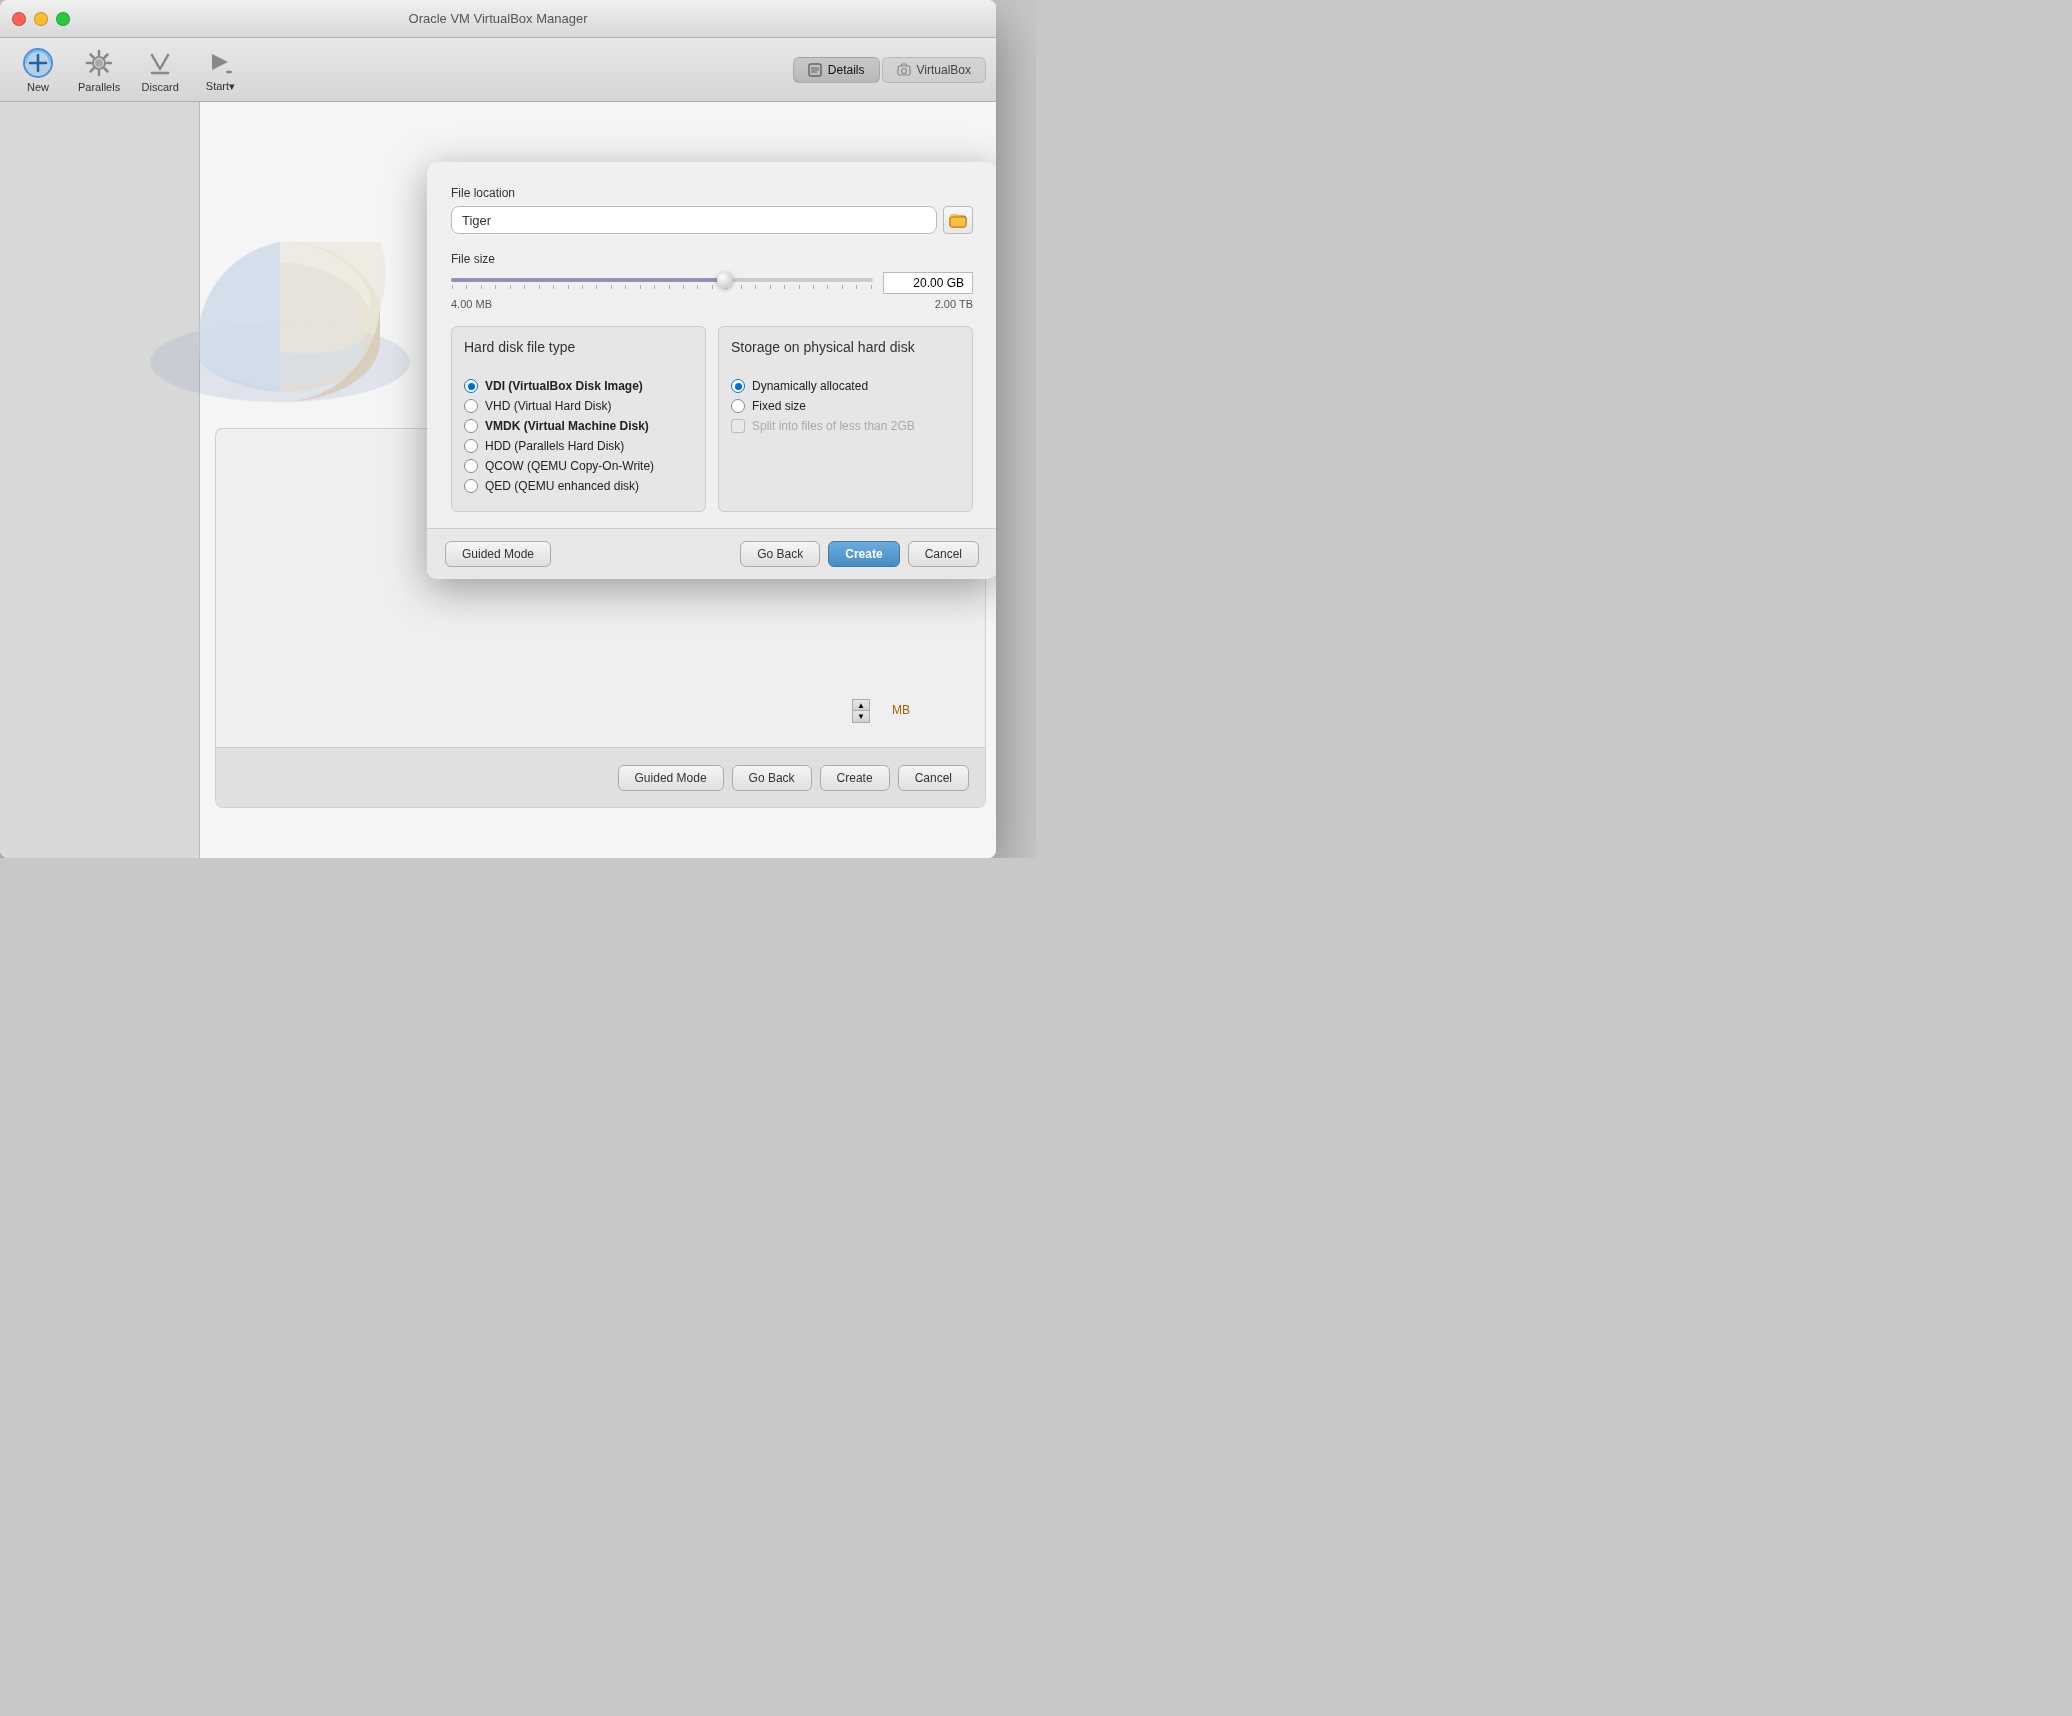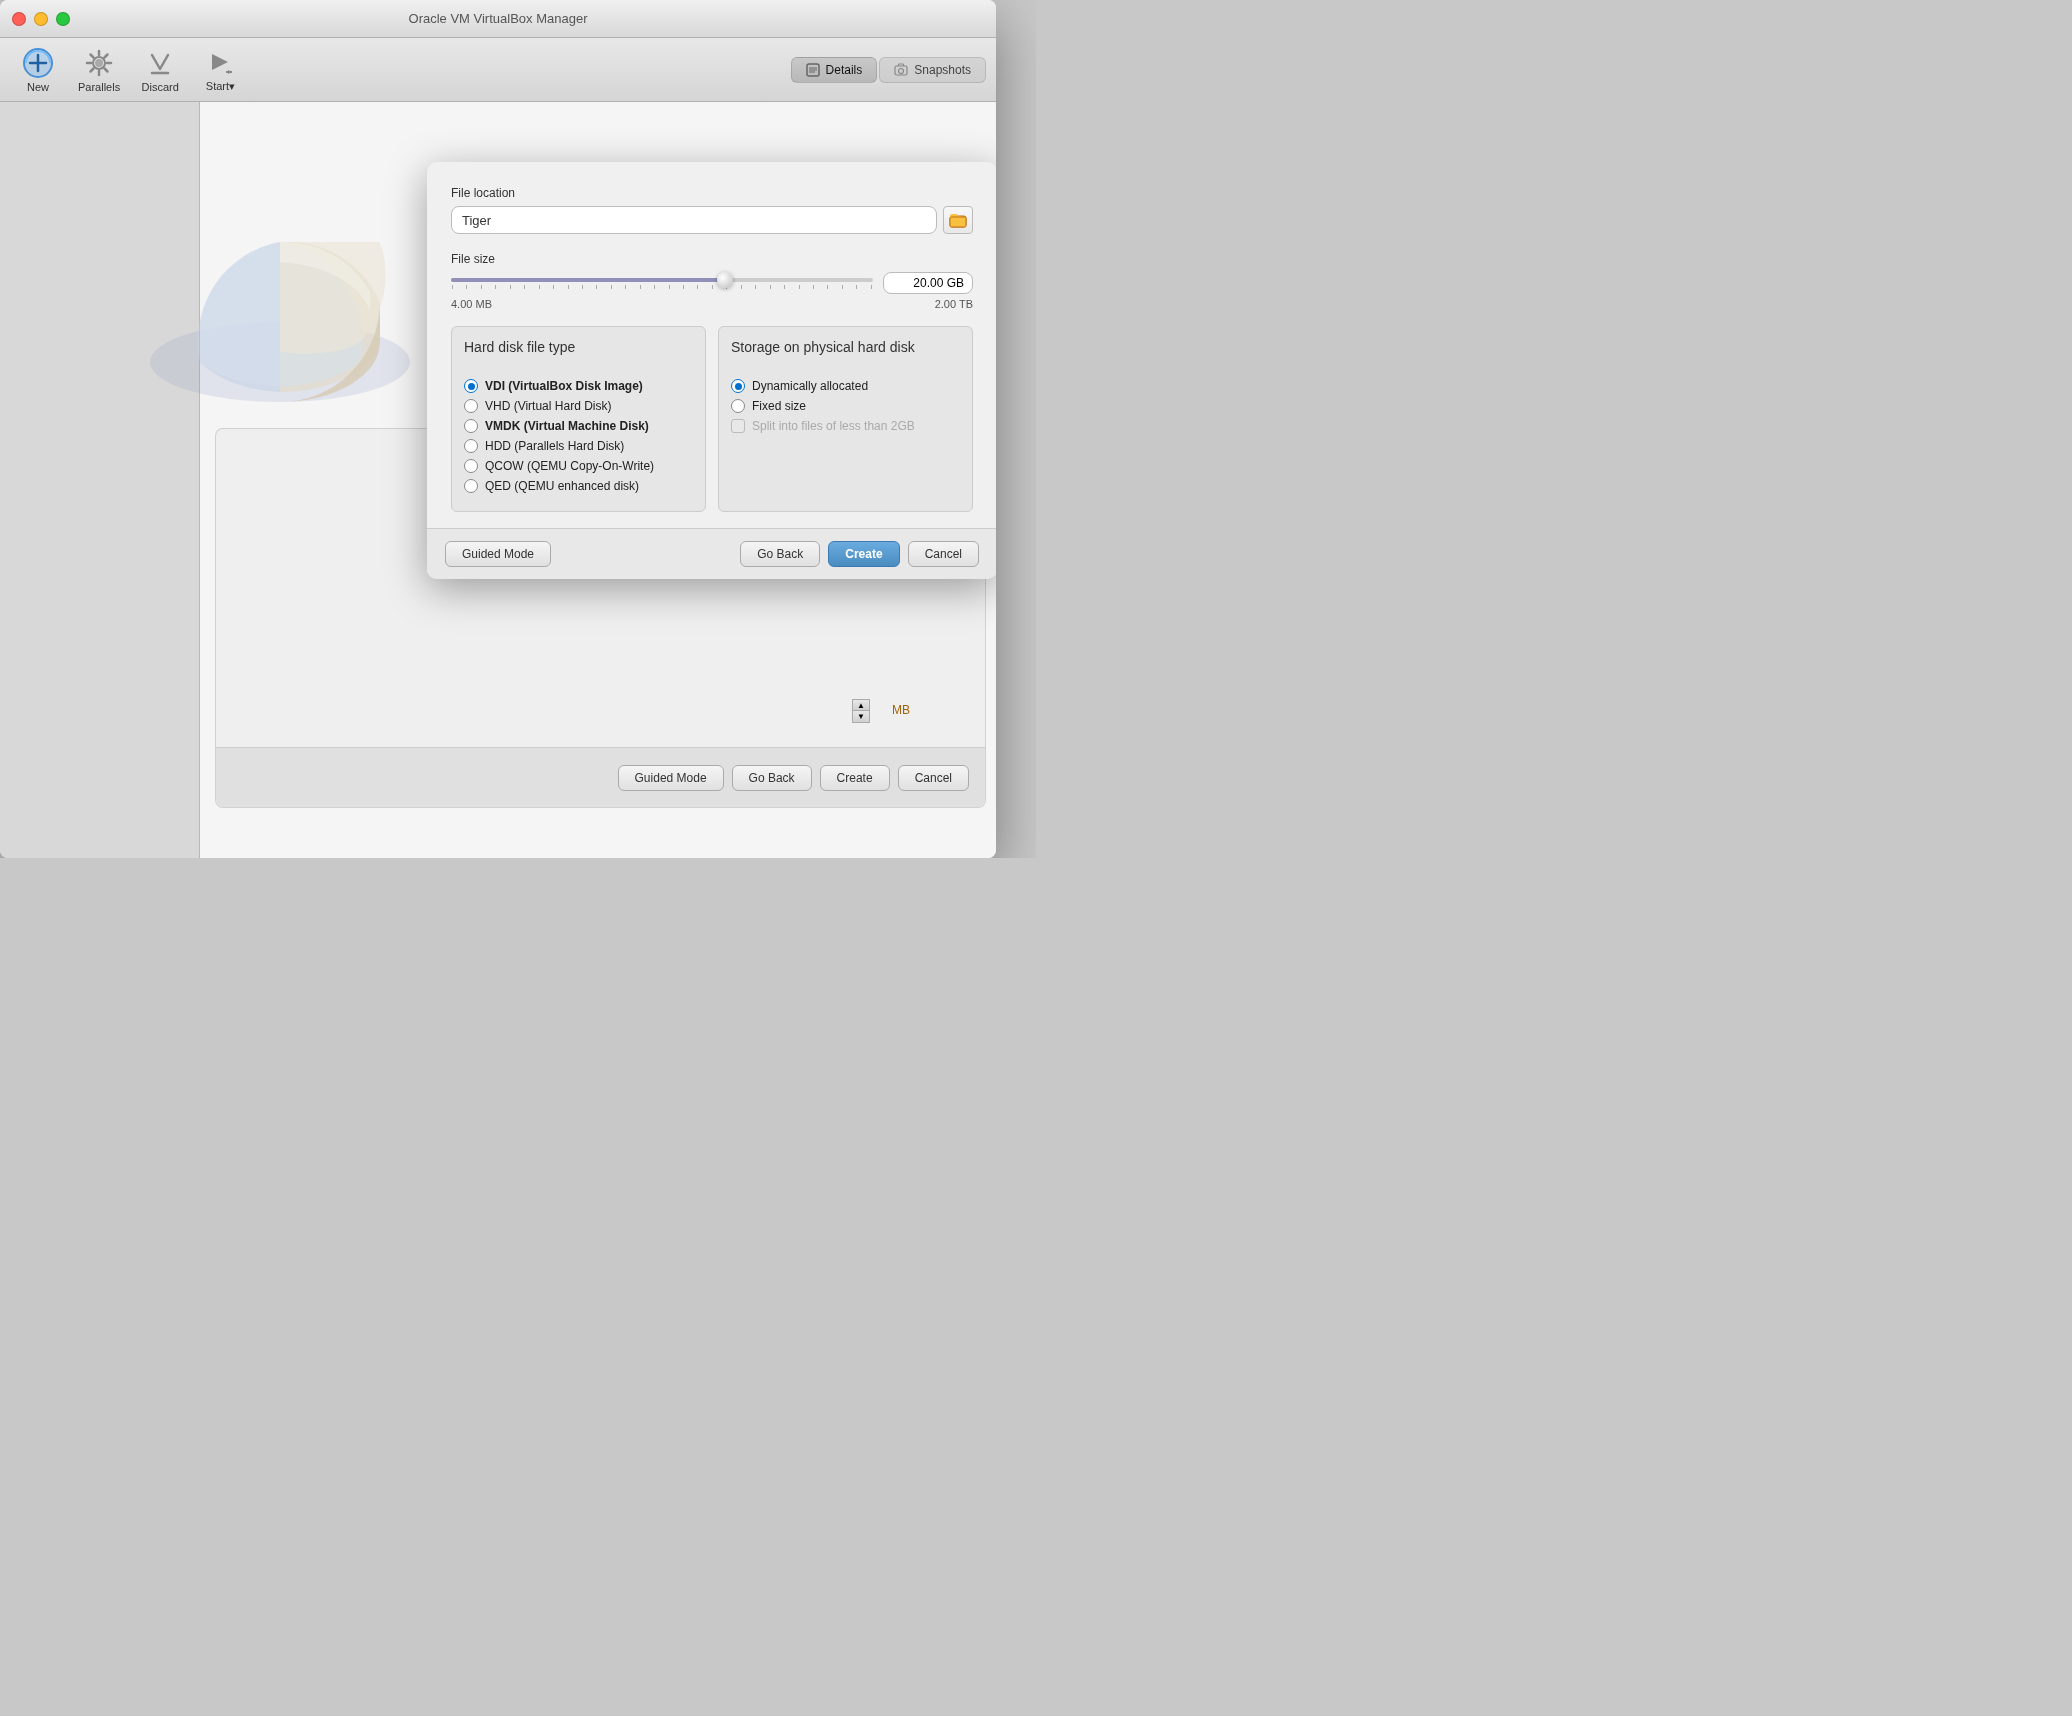--- a/index.html
+++ b/index.html
@@ -379,21 +379,21 @@
           <line x1="3" y1="9" x2="9" y2="9" stroke="#666" stroke-width="1.2"></line>
         </svg>
         <span>Details</span>
       </div>
       <div class="tab-btn">
         <svg width="14" height="14" viewBox="0 0 14 14">
           <rect x="1" y="3" width="12" height="9" rx="1.5" fill="none" stroke="#888" stroke-width="1.2"></rect>
           <circle cx="7" cy="8" r="2.5" fill="none" stroke="#888" stroke-width="1.2"></circle>
           <path d="M4,3 L5,1 L9,1 L10,3" fill="none" stroke="#888" stroke-width="1.2"></path>
         </svg>
-        <span>Snapshots</span>
+        <span>VirtualBox</span>
       </div>
     </div>
   </div>
 
   <div class="main-content">
 
     <div class="sidebar"></div>
 
     <div class="right-panel">
 
@@ -480,21 +480,21 @@
                   <span style="display:inline-block;width:1px;height:4px;background:#aaa;"></span>
                   <span style="display:inline-block;width:1px;height:4px;background:#aaa;"></span>
                   <span style="display:inline-block;width:1px;height:4px;background:#aaa;"></span>
                   <span style="display:inline-block;width:1px;height:4px;background:#aaa;"></span>
                   <span style="display:inline-block;width:1px;height:4px;background:#aaa;"></span>
                   <span style="display:inline-block;width:1px;height:4px;background:#aaa;"></span>
                   <span style="display:inline-block;width:1px;height:4px;background:#aaa;"></span>
                   <span style="display:inline-block;width:1px;height:4px;background:#aaa;"></span>
                 </div>
               </div>
-              <input type="text" class="slider-value-input" style="width: 90px; padding: 3px 8px; border: 1px solid rgb(187, 187, 187); border-radius: 8px; background: white; font-size: 12px; text-align: right;" value="20.00 GB">
+              <input type="text" class="slider-value-input" style="width: 90px; padding: 3px 8px; border: 1px solid rgb(187, 187, 187); border-radius: 0; background: white; font-size: 12px; text-align: right;" value="20.00 GB">
             </div>
             <div style="display:flex; justify-content:space-between; font-size:11px; color:#555;">
               <span>4.00 MB</span>
               <span>2.00 TB</span>
             </div>
           </div>
 
           <div class="two-col">
 
             <div class="col-half">

